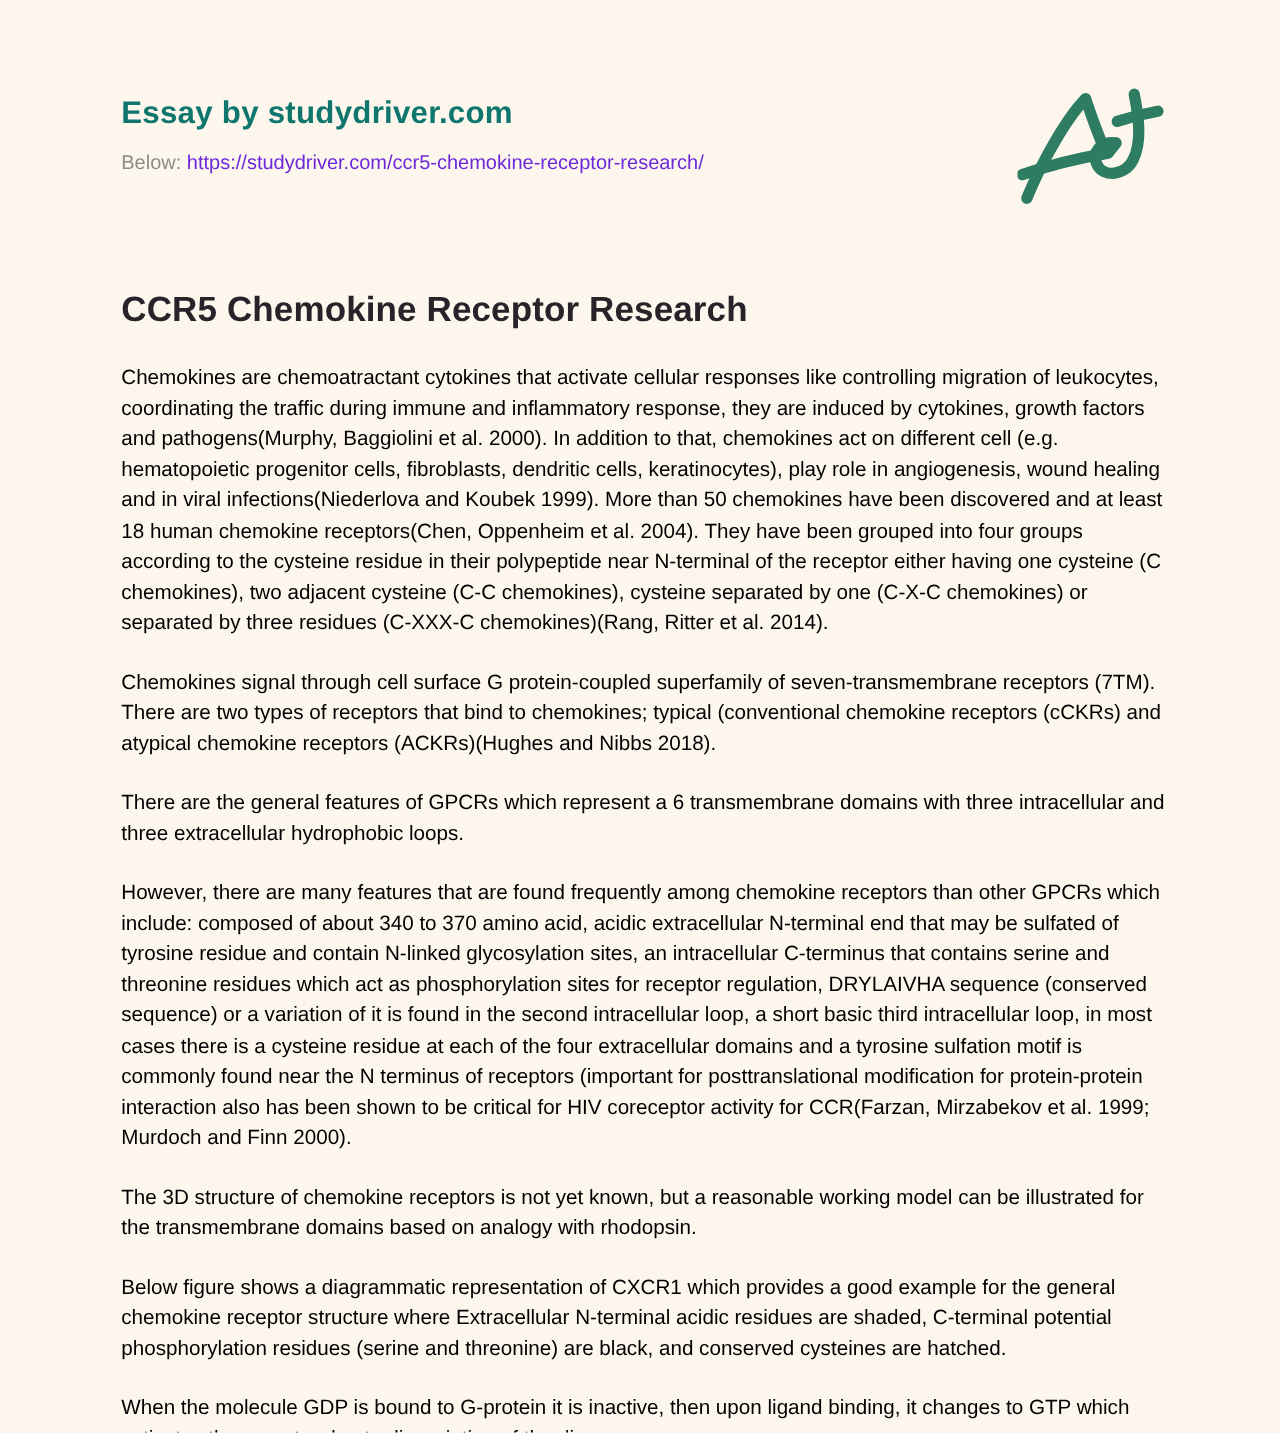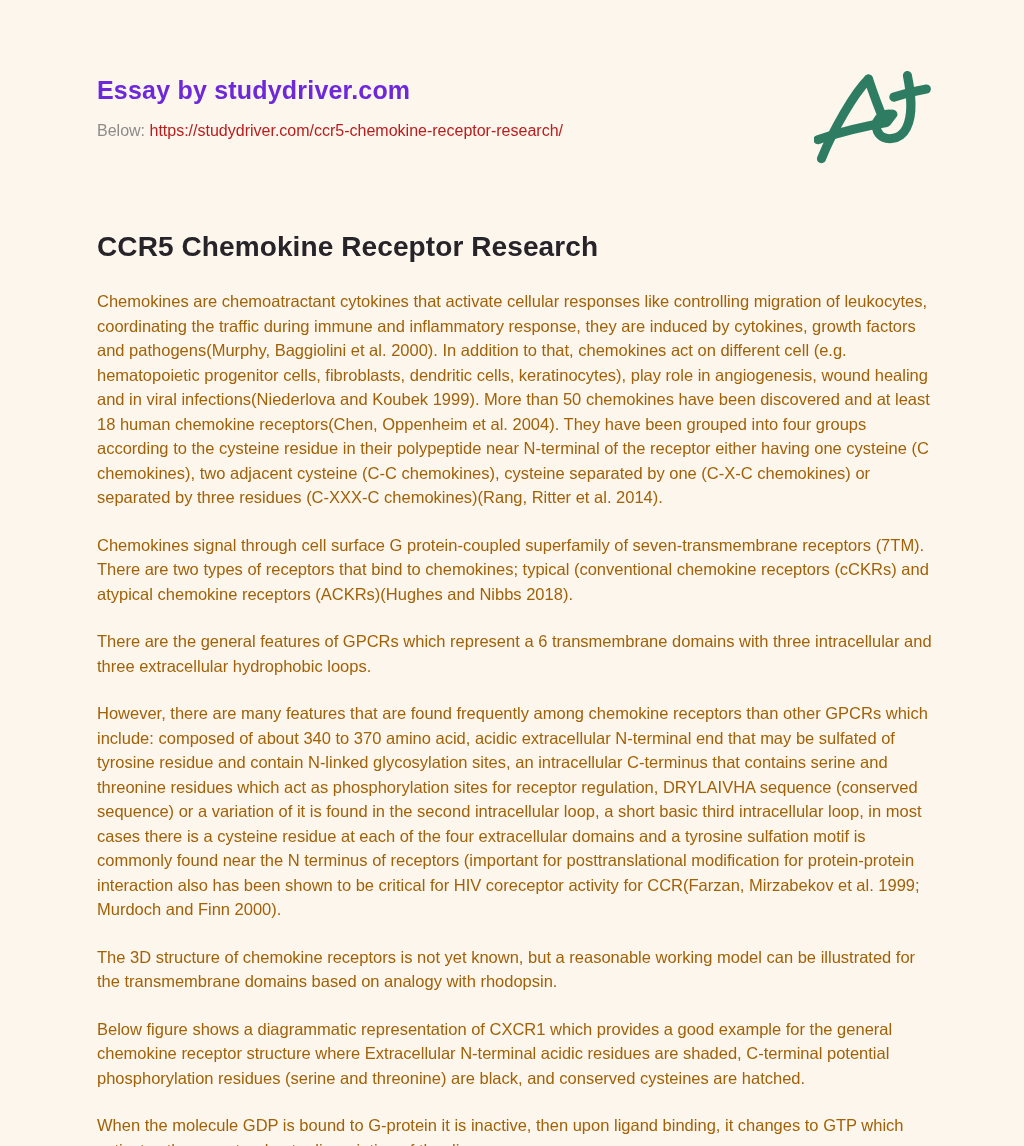--- a/index.html
+++ b/index.html
@@ -20,47 +20,47 @@
   }
   .header {
     display: flex;
     justify-content: space-between;
     align-items: flex-start;
   }
   .header-left { padding-top: 4px; }
   .site-title {
     font-size: 25px;
     font-weight: 700;
-    color: #6d28d9;
+    color: #0f766e;
     letter-spacing: 0.2px;
   }
   .source-line {
     margin-top: 17px;
     font-size: 16px;
     color: #8e8b87;
   }
   .source-link {
-    color: #b91c1c;
+    color: #6d28d9;
     text-decoration: none;
     cursor: pointer;
   }
   .logo { flex: 0 0 auto; margin-top: -2px; }
   .article-title {
     margin-top: 62px;
     margin-bottom: 26px;
     font-size: 28px;
     font-weight: 700;
     color: #262329;
     letter-spacing: 0.1px;
   }
   .article p {
     font-size: 16.5px;
     line-height: 24.5px;
     margin: 0 0 23px 0;
-    color: #a16207;
+    color: #000000;
     max-width: 836px;
   }
 </style>
 </head>
 <body>
 
 <div class="page">
 
   <div class="header">
     <div class="header-left">

